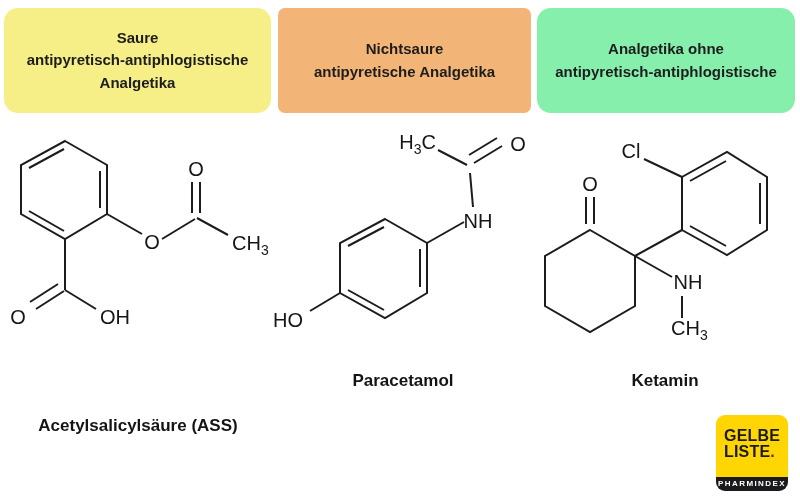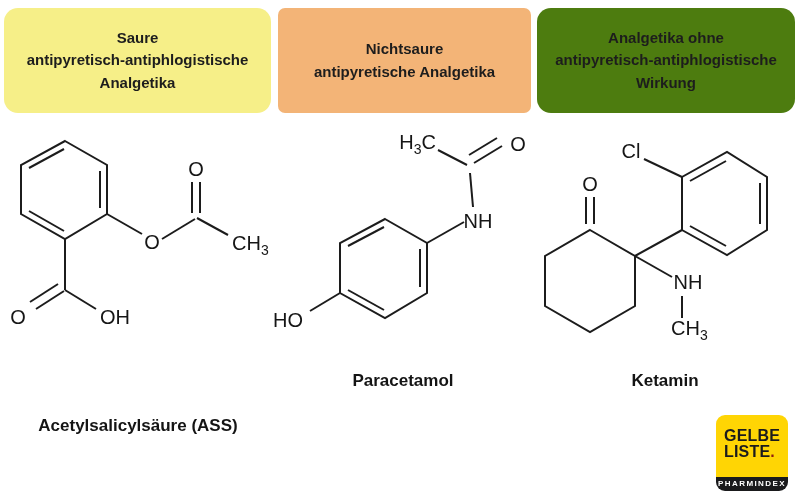--- a/index.html
+++ b/index.html
@@ -52,25 +52,24 @@
       <div>antipyretisch-antiphlogistische</div>
       <div>Analgetika</div>
     </div>
   </div>
   <div class="cat cat-1" style="background-color: rgb(243, 180, 119);">
     <div class="cat-text">
       <div>Nichtsaure</div>
       <div>antipyretische Analgetika</div>
     </div>
   </div>
-  <div class="cat cat-2" style="background-color: #4d7c0f;">
+  <div class="cat cat-2" style="background-color: #86efac;">
     <div class="cat-text">
       <div>Analgetika ohne</div>
       <div>antipyretisch-antiphlogistische</div>
-      <div>Wirkung</div>
     </div>
   </div>
 
   <figure class="mol mol-0">
     <svg width="280" height="240" viewBox="0 0 280 240">
       <g class="bond">
         <path d="M65,21 L107,45 L107,94 L65,119 L21,94 L21,45 Z"></path>
         <line x1="29" y1="48" x2="64" y2="29"></line>
         <line x1="100" y1="51" x2="100" y2="88"></line>
         <line x1="64" y1="111" x2="29" y2="91"></line>

